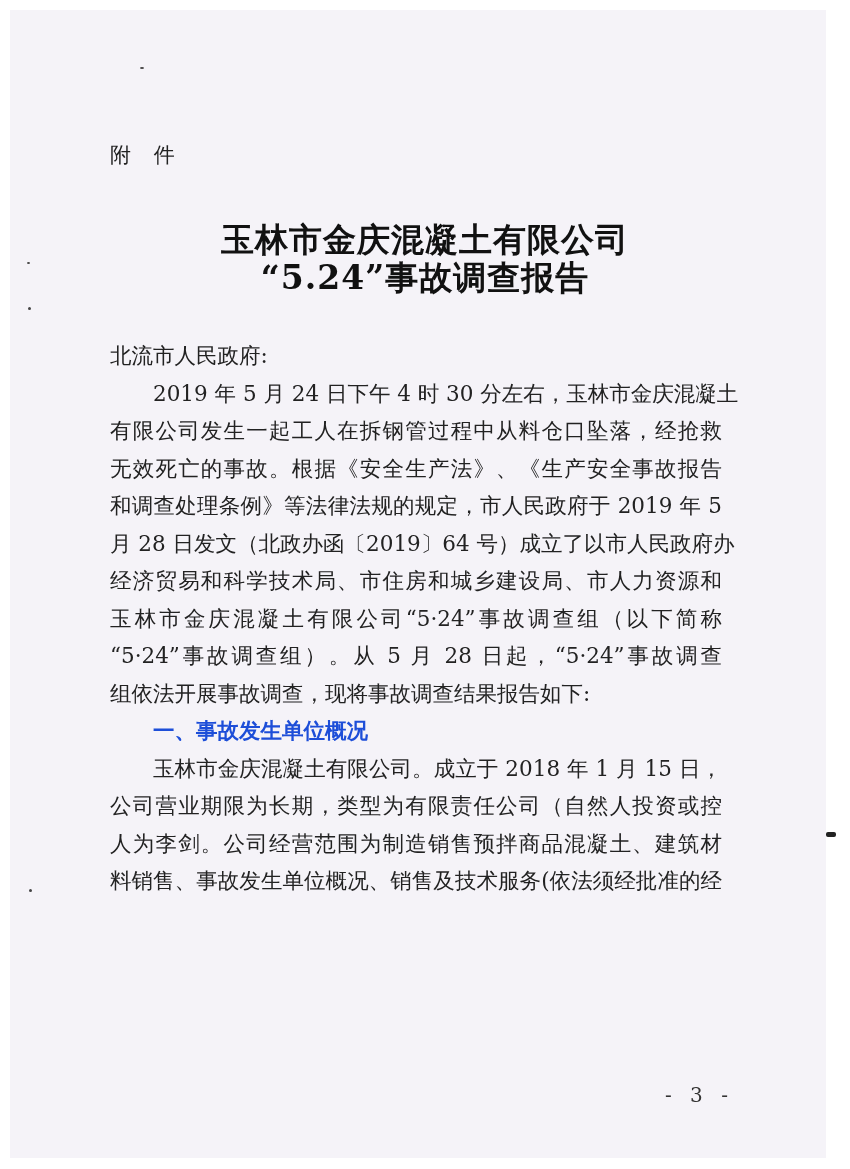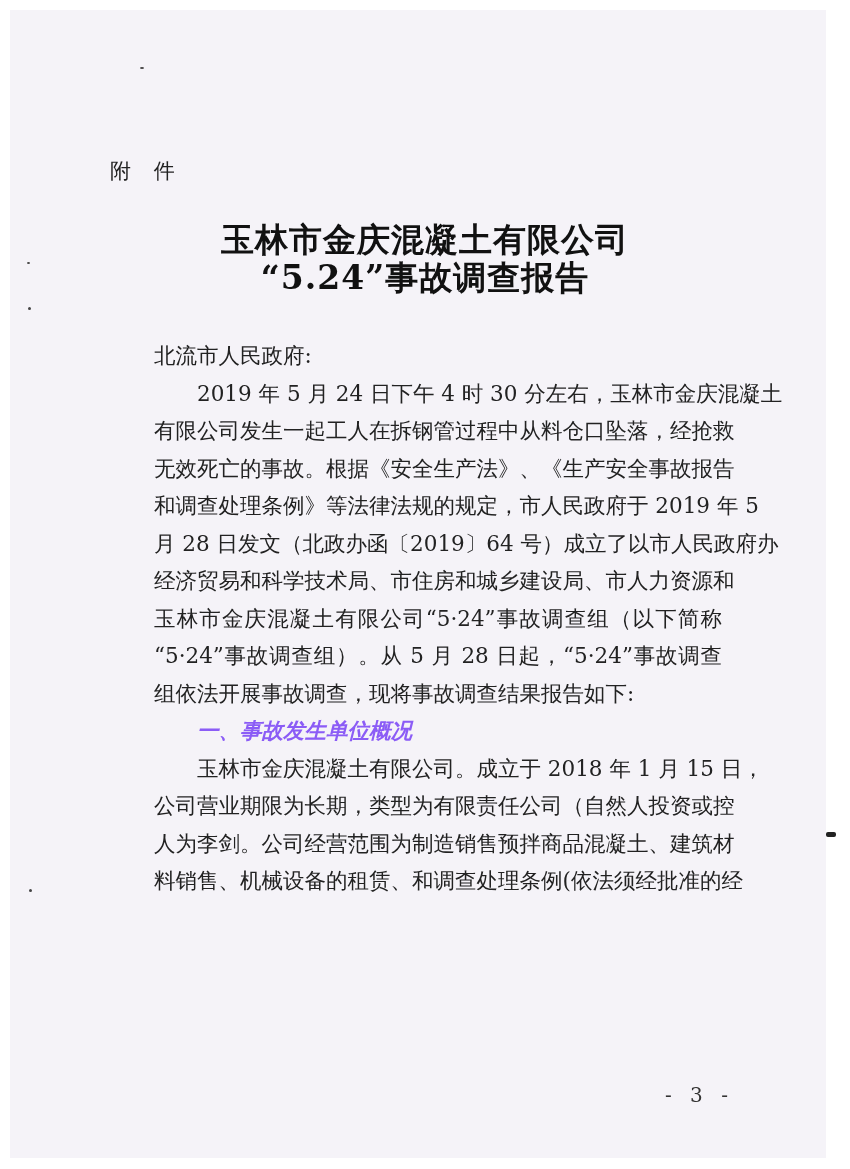--- a/index.html
+++ b/index.html
@@ -6,41 +6,41 @@
     body {
       width: 850px; height: 1169px; background: #ffffff; position: relative; overflow: hidden;
       font-family: "DejaVu Serif", "Liberation Serif", serif;
     }
     .page {
       position: absolute; left: 10px; top: 10px; width: 816px; height: 1148px;
       background: #f5f3f8;
     }
     .speck { position: absolute; background: #444; border-radius: 50%; }
     .attach {
-      position: absolute; left: 110px; top: 157px; font-size: 21px; color: #222;
+      position: absolute; left: 110px; top: 141px; font-size: 21px; color: #222;
       font-family: "DejaVu Sans", sans-serif; letter-spacing: 8px;
     }
     .title {
       position: absolute; left: 0; width: 850px; text-align: center;
       font-family: "DejaVu Serif", serif; font-weight: bold; color: #111;
       font-size: 33px; letter-spacing: 1px;
     }
     .title.l1 { top: 218px; }
     .title.l2 { top: 256px; }
     .body-text {
       position: absolute; left: 110px; top: 337px; width: 612px;
       font-size: 21.5px; color: #222; line-height: 37.5px;
       font-family: "DejaVu Serif", serif;
     }
-    .line { white-space: nowrap; height: 37.5px; text-align: justify; text-align-last: justify; margin-left: 44px; }
+    .line { white-space: nowrap; height: 37.5px; text-align: justify; text-align-last: justify; }
     .line.last { text-align-last: left; }
     .line.indent { padding-left: 43px; }
     .heading {
-      font-family: "DejaVu Sans", sans-serif; font-weight: bold; color: #8b5cf6;
-      padding-left: 43px; text-align-last: left; font-style: italic;
+      font-family: "DejaVu Sans", sans-serif; font-weight: bold; color: #1d4ed8;
+      padding-left: 43px; text-align-last: left;
     }
     .page-num {
       position: absolute; left: 665px; top: 1083px; font-size: 20px; color: #333;
       font-family: "DejaVu Serif", serif; letter-spacing: 6px;
     }
   </style>
 </head>
 <body>
 
 <div class="page">
@@ -67,16 +67,16 @@
   <div class="line">经济贸易和科学技术局、市住房和城乡建设局、市人力资源和</div>
   <div class="line">玉林市金庆混凝土有限公司“5·24”事故调查组（以下简称</div>
   <div class="line">“5·24”事故调查组）。从 5 月 28 日起，“5·24”事故调查</div>
   <div class="line last">组依法开展事故调查，现将事故调查结果报告如下:</div>
 
   <div class="line heading">一、事故发生单位概况</div>
 
   <div class="line indent">玉林市金庆混凝土有限公司。成立于 2018 年 1 月 15 日，</div>
   <div class="line">公司营业期限为长期，类型为有限责任公司（自然人投资或控</div>
   <div class="line">人为李剑。公司经营范围为制造销售预拌商品混凝土、建筑材</div>
-  <div class="line">料销售、机械设备的租赁、和调查处理条例(依法须经批准的经</div>
+  <div class="line">料销售、事故发生单位概况、销售及技术服务(依法须经批准的经</div>
 </div>
 
 <div class="page-num">- 3 -</div>
 
 </body></html>

